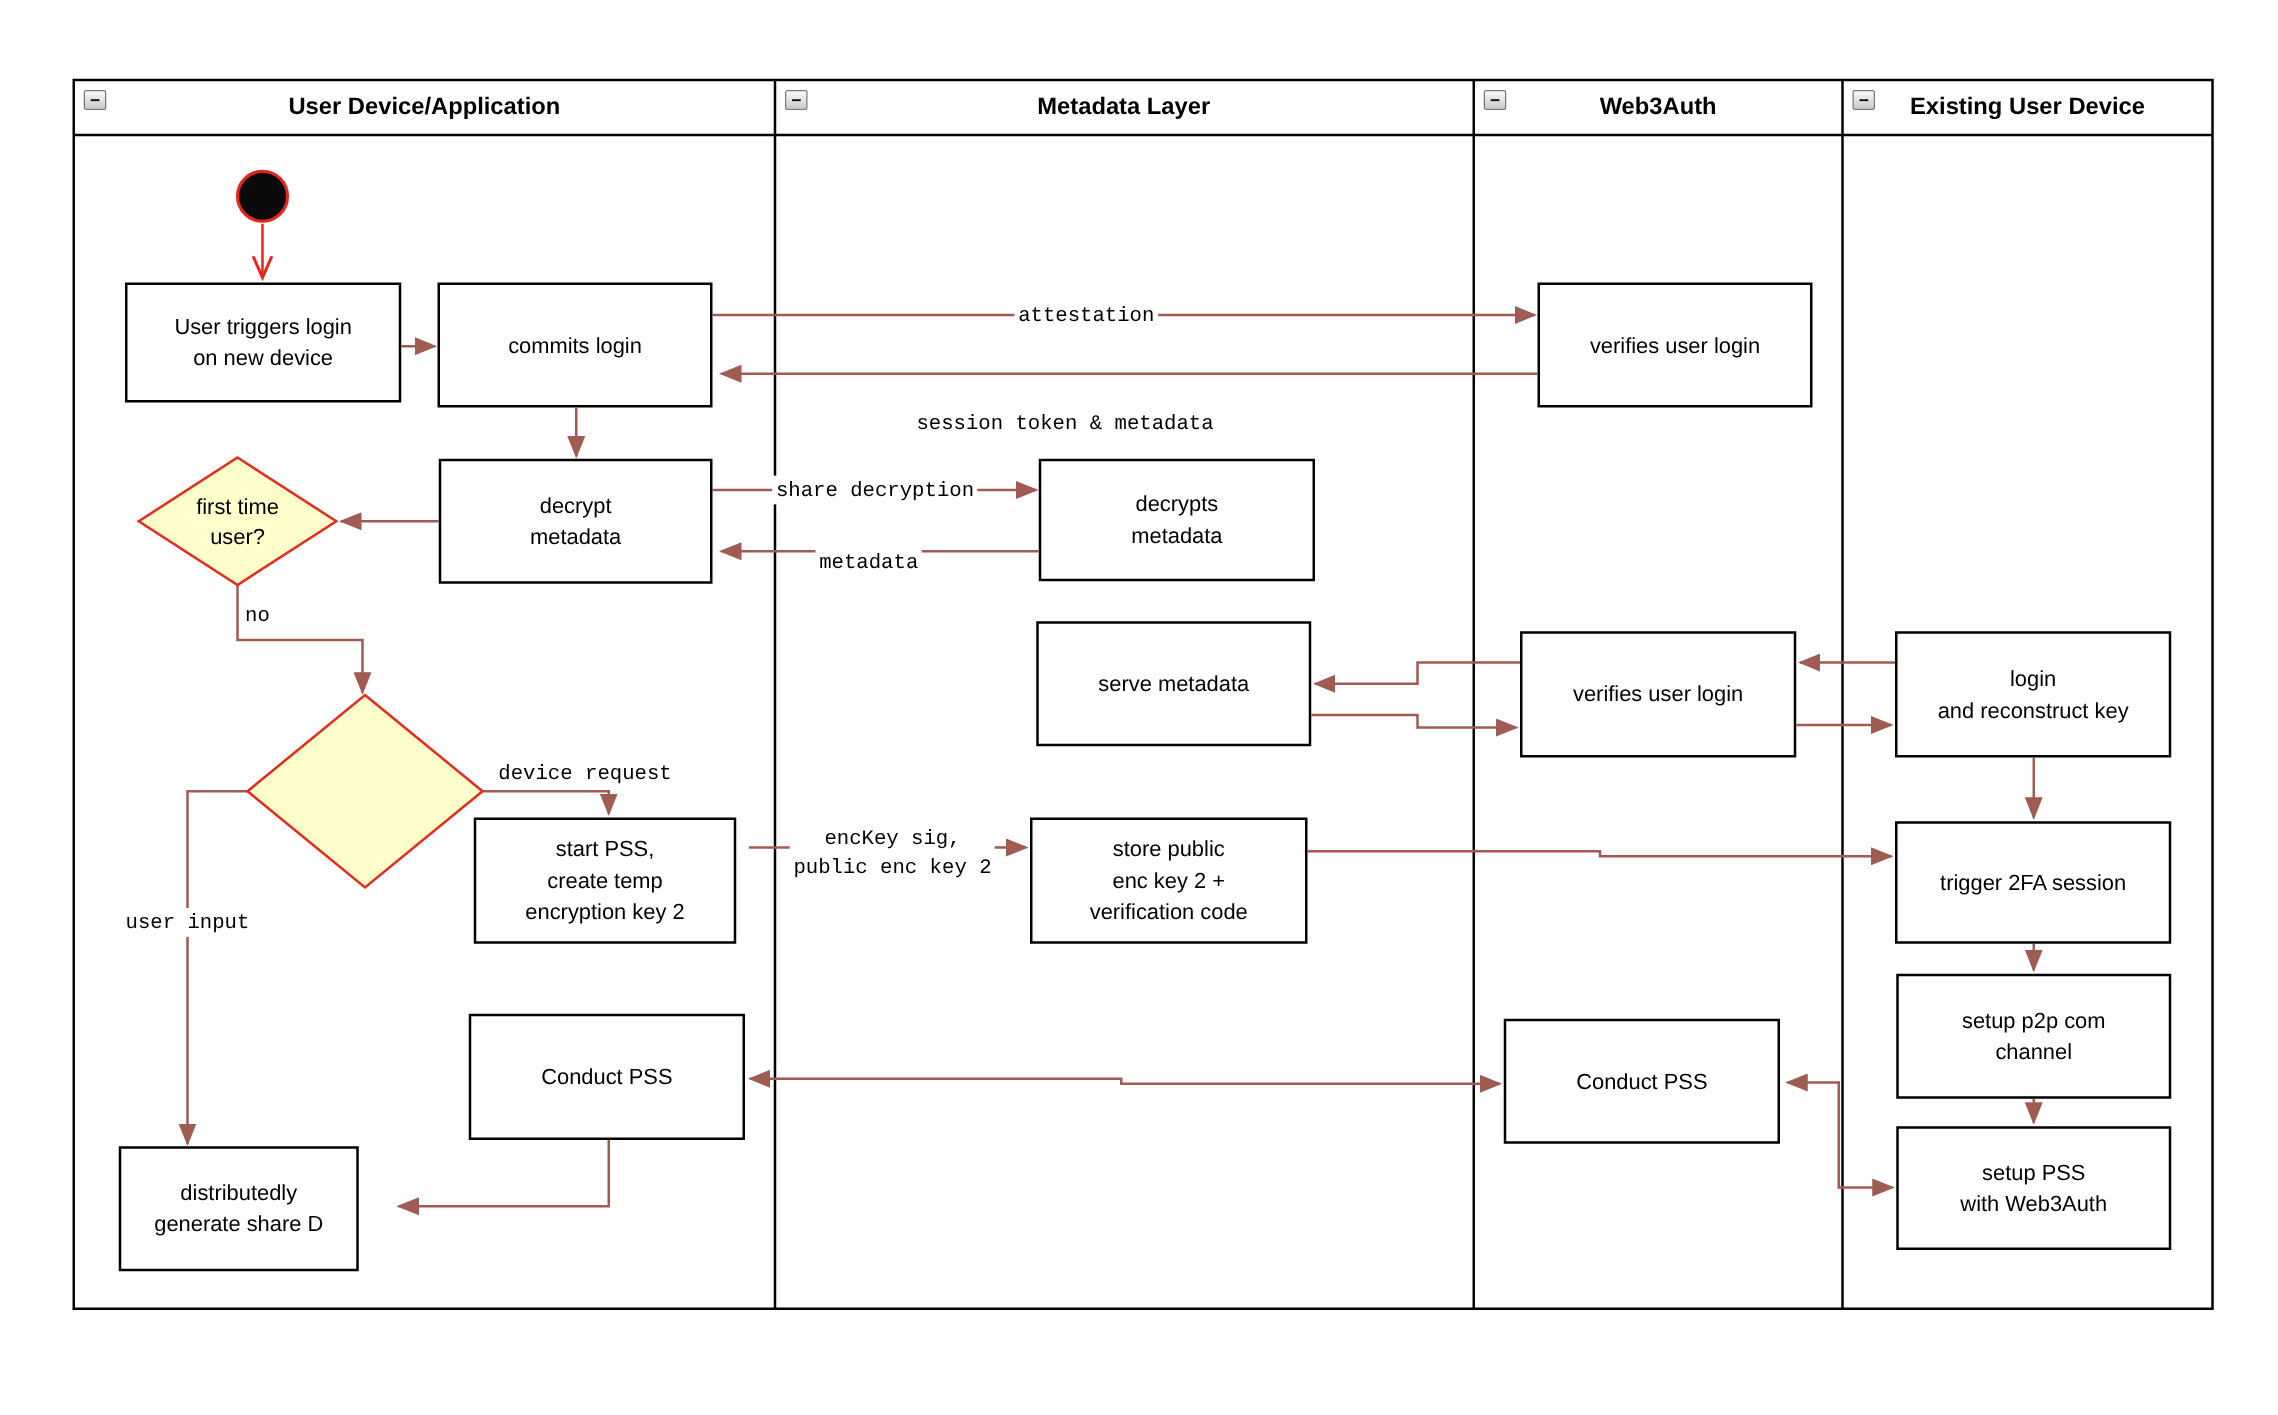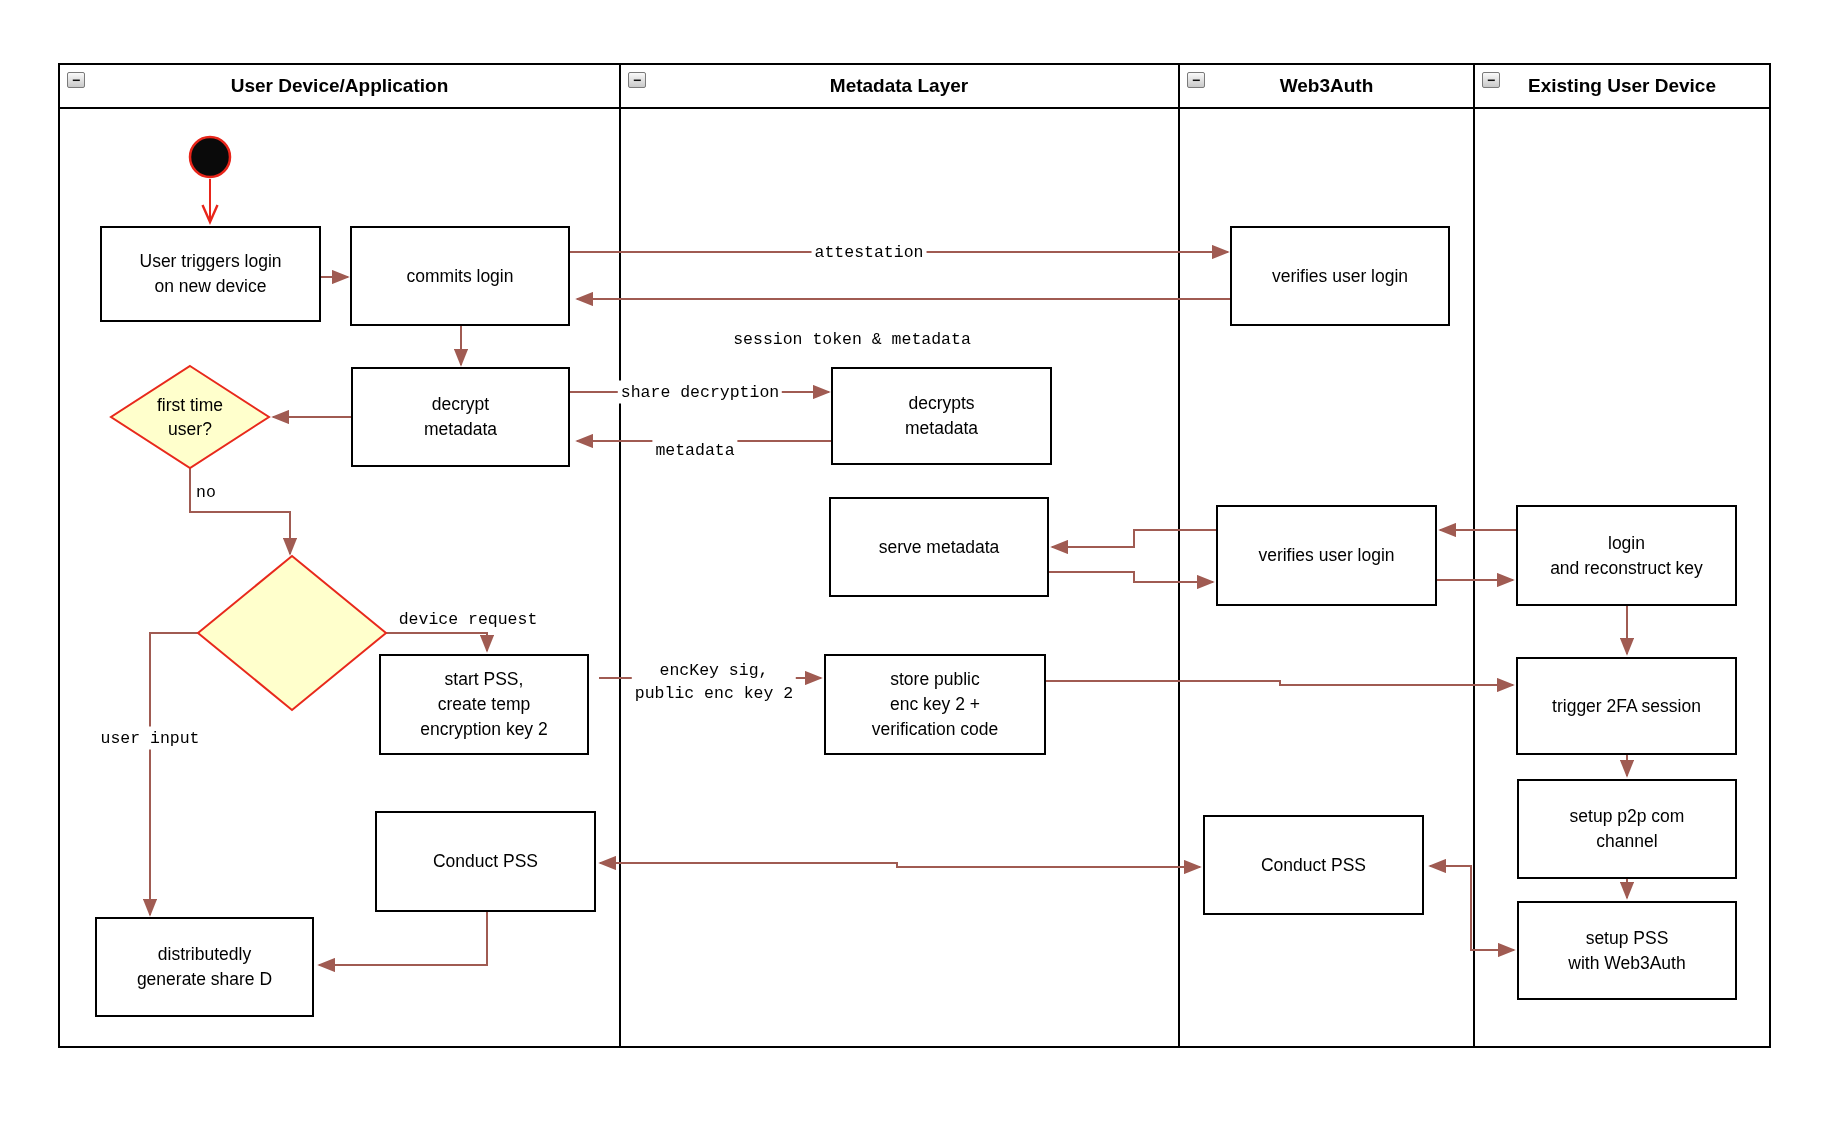--- a/index.html
+++ b/index.html
@@ -124,21 +124,21 @@
   <div class="node" style="left:824px;top:654px;width:222px;height:101px;">store public
 enc key 2 +
 verification code</div>
   <div class="node" style="left:1516px;top:657px;width:221px;height:98px;">trigger 2FA session</div>
   <div class="node" style="left:1517px;top:779px;width:220px;height:100px;">setup p2p com
 channel</div>
   <div class="node" style="left:1517px;top:901px;width:220px;height:99px;">setup PSS
 with Web3Auth</div>
   <div class="node" style="left:375px;top:811px;width:221px;height:101px;">Conduct PSS</div>
   <div class="node" style="left:1203px;top:815px;width:221px;height:100px;">Conduct PSS</div>
-  <div class="node" style="left:95px;top:917px;width:219px;height:100px;">distributedly
+  <div class="node" style="left:95px;top:917px;width:192px;height:100px;">distributedly
 generate share D</div>
 
   <div class="dtext" style="left:125px;top:385px;width:130px;height:64px;">first time
 user?</div>
 
   <div class="elabel" style="left:869px;top:252px;">attestation</div>
   <div class="elabel" style="left:852px;top:302px;margin-top:37px;">session token &amp; metadata</div>
   <div class="elabel" style="left:700px;top:392px;">share decryption</div>
   <div class="elabel" style="left:695px;top:450px;">metadata</div>
   <div class="elabel" style="left:206px;top:492px;">no</div>

